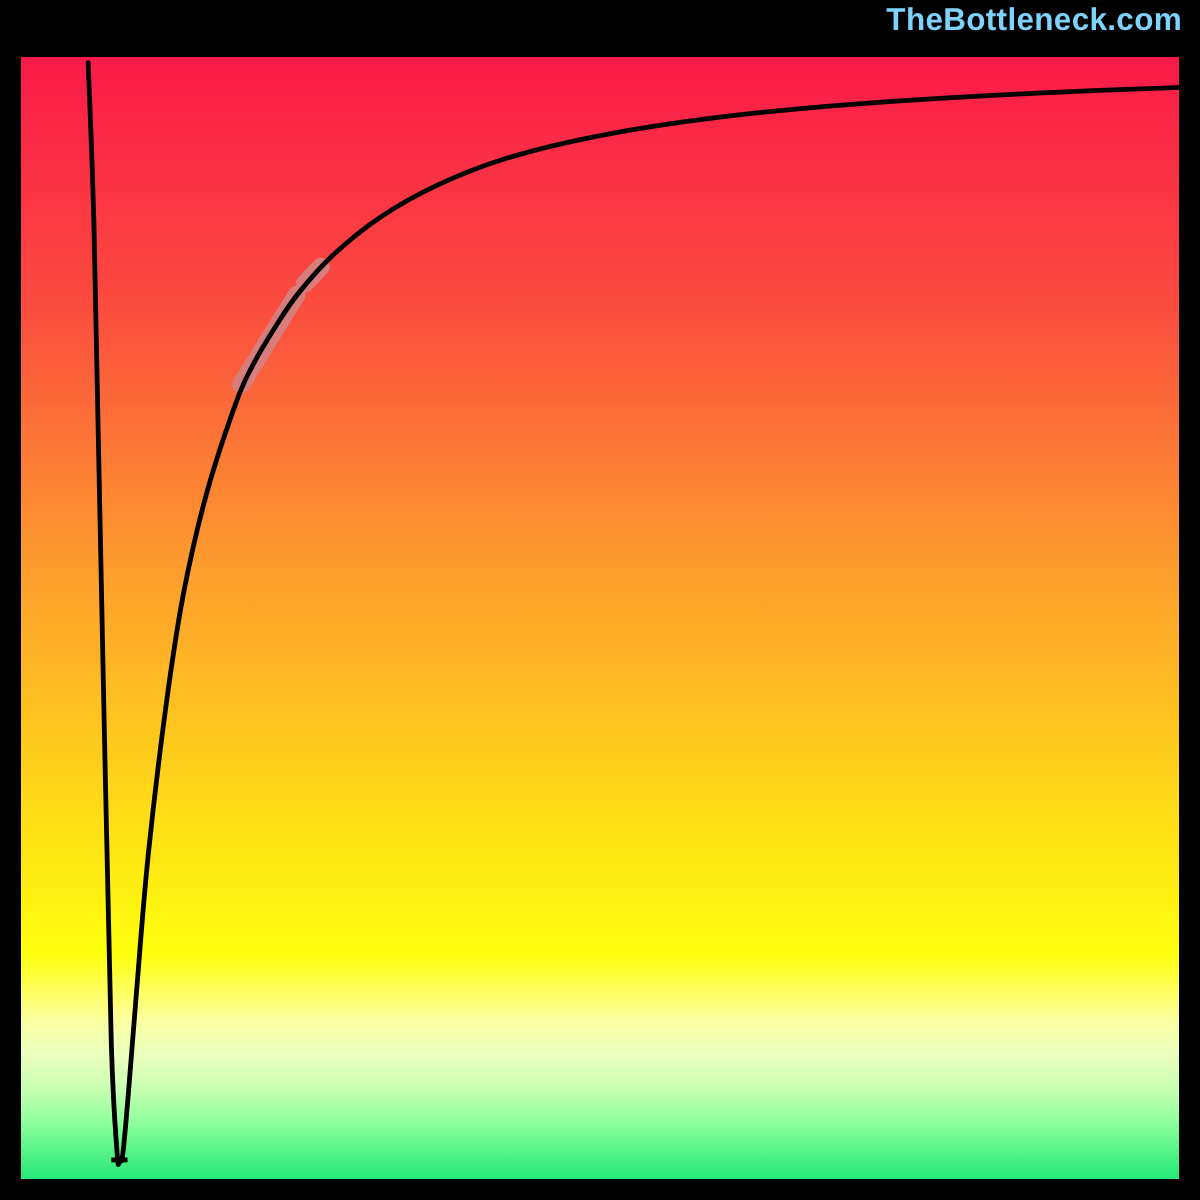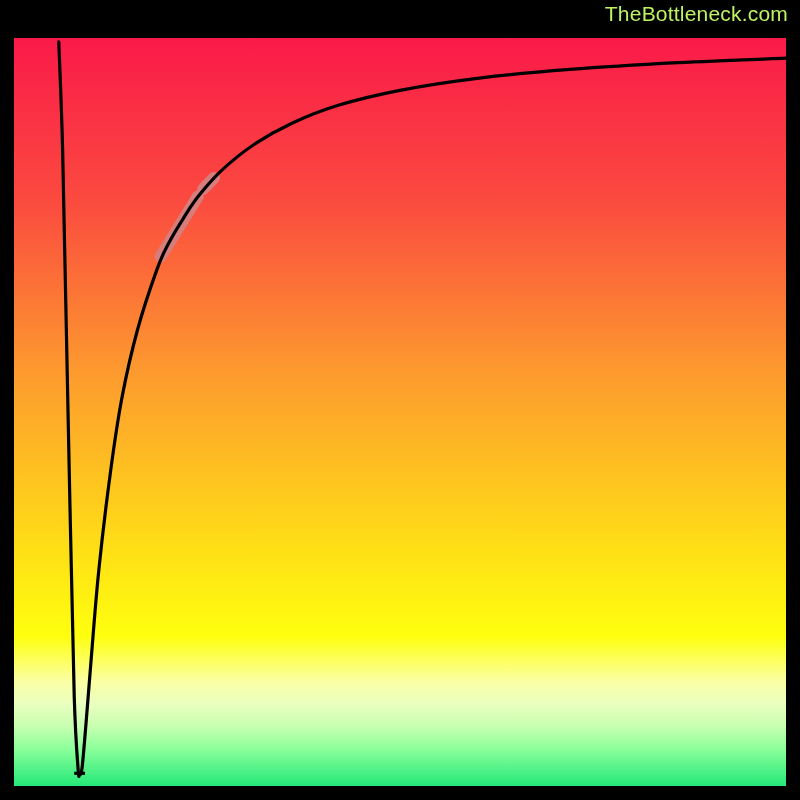--- a/index.html
+++ b/index.html
@@ -28,22 +28,22 @@
   #gradient {
     position: absolute;
     left: 0; top: 0; right: 0; bottom: 0;
   }
   svg.curve {
     position: absolute;
     left: 0; top: 0;
   }
   #watermark {
     position: absolute;
-    color: #bef264;
-    font-weight: normal;
+    color: #7dd3fc;
+    font-weight: bold;
     letter-spacing: 0.2px;
     white-space: nowrap;
   }
 </style>
 </head>
 <body>
 
 <div id="stage">
   <div id="frame" style="left: 1px; top: 25px; width: 798px; height: 774px; border: 13px solid rgb(0, 0, 0);"></div>
   <div id="plot" style="left: 14px; top: 38px; width: 772px; height: 748px;">

